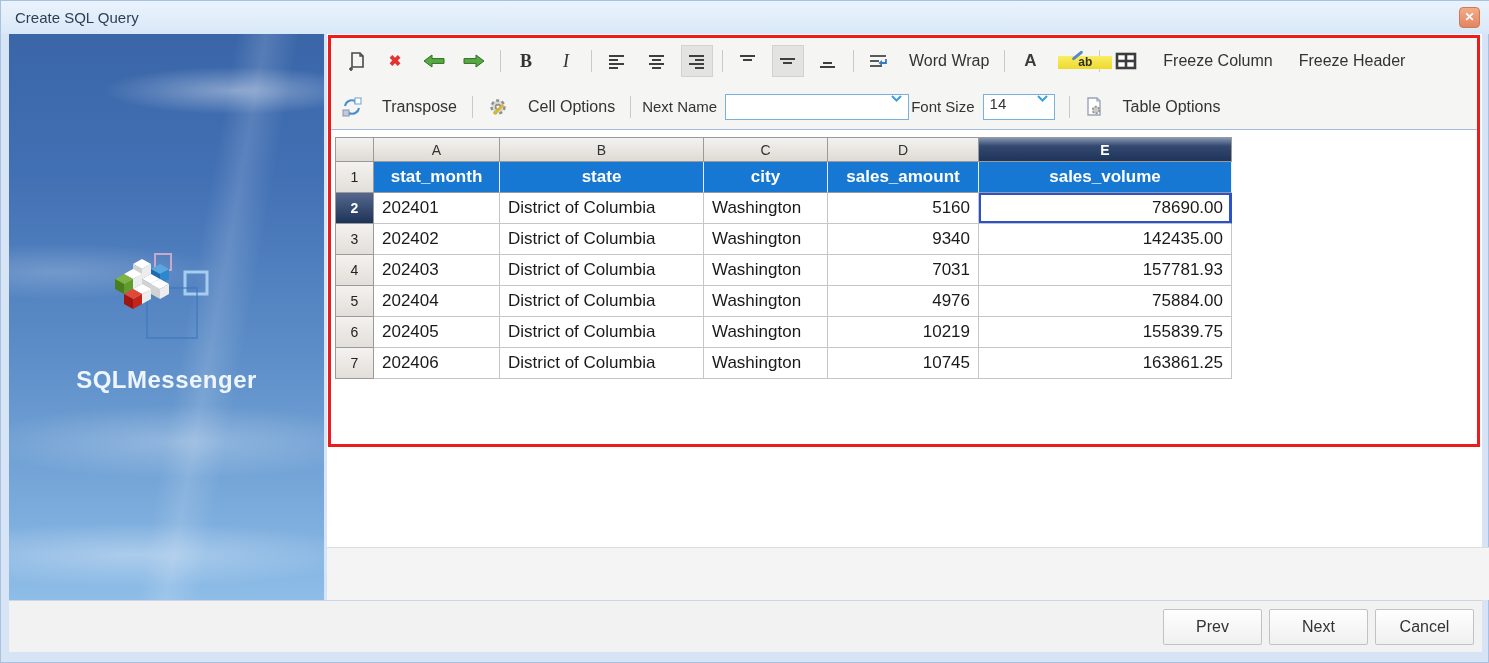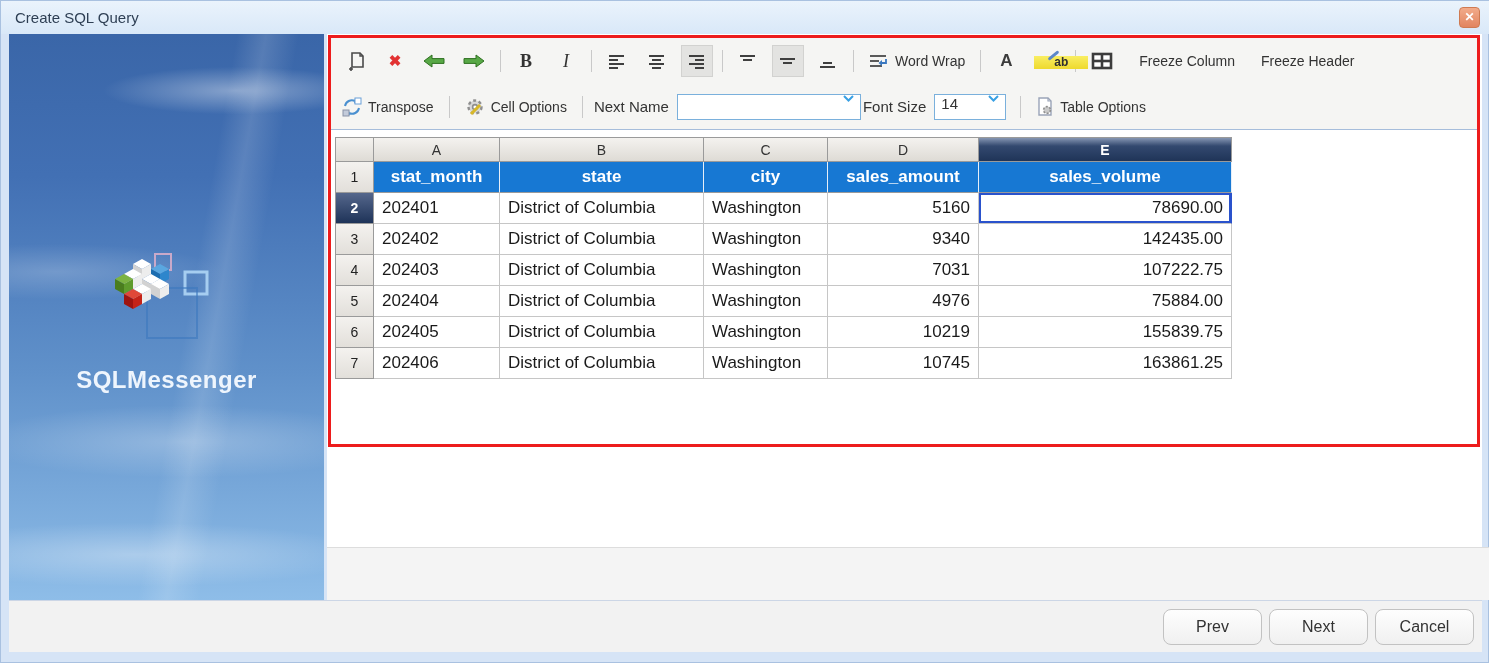--- a/index.html
+++ b/index.html
@@ -31,21 +31,21 @@
 
   
   .panel { position:absolute; left:326px; top:33px; width:1155px; height:566px; background:#fff; }
   .redbox { position:absolute; left:1px; top:1px; width:1152px; height:412px; border:3px solid #ed1c1c; background:#fff; }
   .tools { height:92px; background:#f5f5f3; border-bottom:1px solid #a6bddb; padding-left:10px; }
   .trow { display:flex; align-items:center; height:46px; }
   .trow2 { height:45px; }
   .tbtn { min-width:32px; height:32px; display:flex; align-items:center; justify-content:center;
           padding:0 5px; border:1px solid transparent; cursor:pointer; }
   .tbtn.active { background:#e3e3e1; border-color:#d2d2d0; }
-  .tbtn.withtext { gap:6px; font-size:14px; color:#333; }
+  .tbtn.withtext { gap:20px; font-size:16px; color:#333; }
   .tsep { width:1px; height:22px; background:#c9c9c9; margin:0 9px; }
   .tlabel { font-size:15px; color:#333; margin:0 8px 0 2px; }
   .glyph-del { color:#e23232; font-size:15px; font-weight:bold; }
   .glyph-b { font-family:"Liberation Serif", serif; font-weight:bold; font-size:18px; color:#333; }
   .glyph-i { font-family:"Liberation Serif", serif; font-style:italic; font-size:18px; color:#333; padding:0 4px; }
   .glyph-a { font-weight:900; font-size:17px; color:#3c3c3c; }
   .hl { position:relative; width:26px; height:18px; }
   .hl .ab { position:absolute; left:0; bottom:1px; font-size:12px; font-weight:bold; color:#2f2f2f;
             background:linear-gradient(#f9ee62,#eed92e); padding:0 20px; line-height:13px; }
   .hl .pen { position:absolute; right:0; top:2px; width:13px; height:3px; background:#5b87c9;
@@ -79,21 +79,21 @@
 
   
   .fsbar { position:absolute; left:326px; top:546px; width:1293px; height:53px; background:#f4f4f4;
            border-top:1px solid #dddddd; }
   .fswrap { position:absolute; right:22px; top:15px; display:flex; align-items:center; gap:8px; cursor:pointer; }
   .checkbox { width:17px; height:17px; background:linear-gradient(#eff2f5,#ffffff 45%); border:1px solid #86aed2; }
   .fslabel { font-size:15px; color:#444; }
   .footer { position:absolute; left:8px; top:599px; width:1473px; height:52px; background:#f2f2f2;
             border-top:1px solid #ccd6e6; }
   .btn { position:absolute; top:8px; width:99px; height:36px; background:linear-gradient(#fefefe,#f0f0f0);
-         border:1px solid #c2c2c2; border-radius:8px; font-size:16px; color:#333;
+         border:1px solid #c2c2c2; border-radius:2px; font-size:16px; color:#333;
          text-align:center; line-height:34px; cursor:pointer; font-family:"Liberation Sans", sans-serif; }
   .btn-prev { right:220px; } .btn-next { right:114px; } .btn-cancel { right:8px; }
 </style>
 </head>
 <body>
 
 <div class="frame">
 
   <div class="titlebar">
     <span class="title">Create SQL Query</span>
@@ -348,21 +348,21 @@
         <div class="dcell">District of Columbia</div>
         <div class="dcell">Washington</div>
         <div class="dcell num">9340</div>
         <div class="dcell num">142435.00</div>
 
         <div class="rnum">4</div>
         <div class="dcell">202403</div>
         <div class="dcell">District of Columbia</div>
         <div class="dcell">Washington</div>
         <div class="dcell num">7031</div>
-        <div class="dcell num">107222.75</div>
+        <div class="dcell num">157781.93</div>
 
         <div class="rnum">5</div>
         <div class="dcell">202404</div>
         <div class="dcell">District of Columbia</div>
         <div class="dcell">Washington</div>
         <div class="dcell num">4976</div>
         <div class="dcell num">75884.00</div>
 
         <div class="rnum">6</div>
         <div class="dcell">202405</div>

